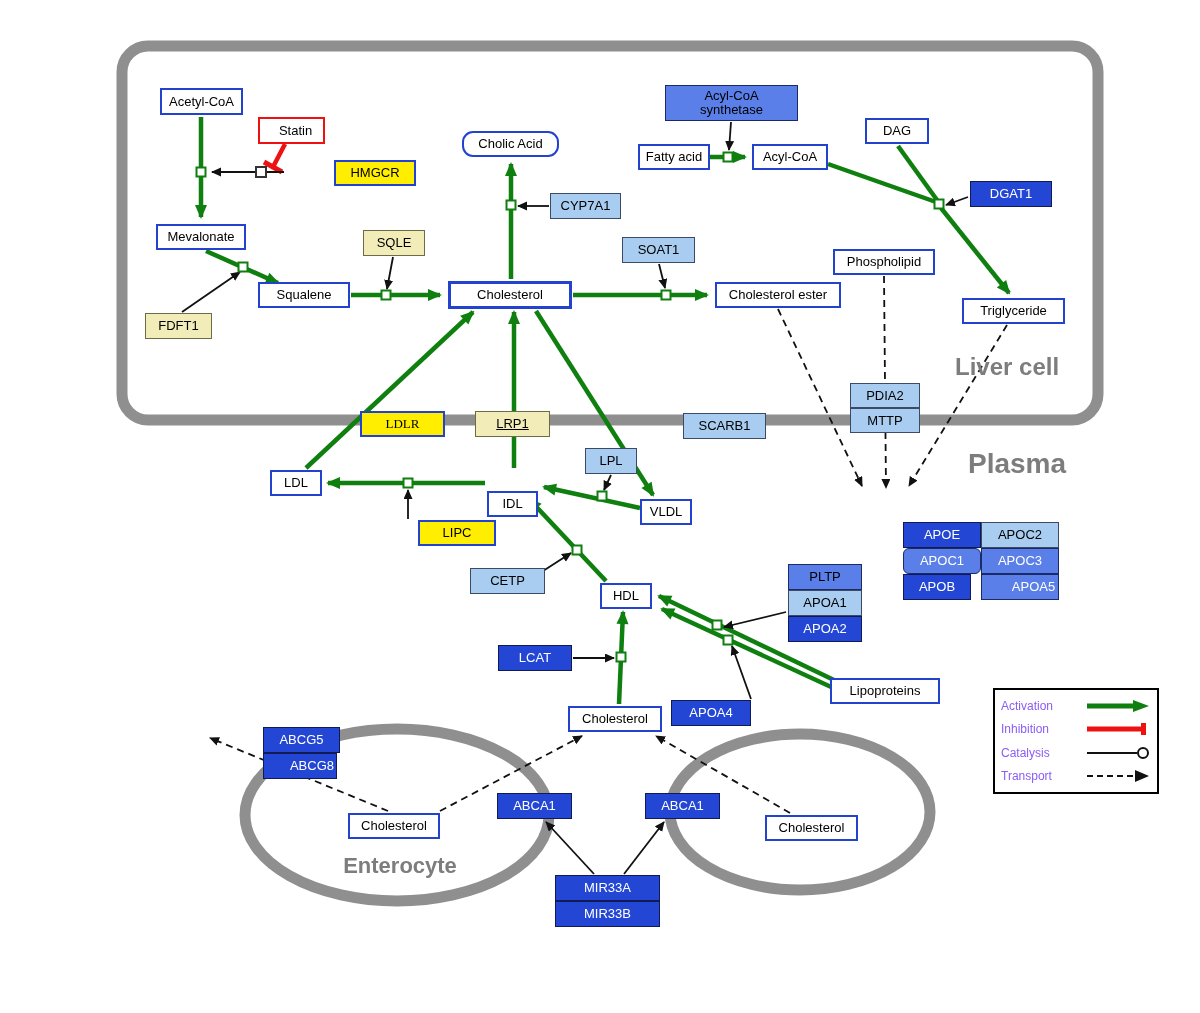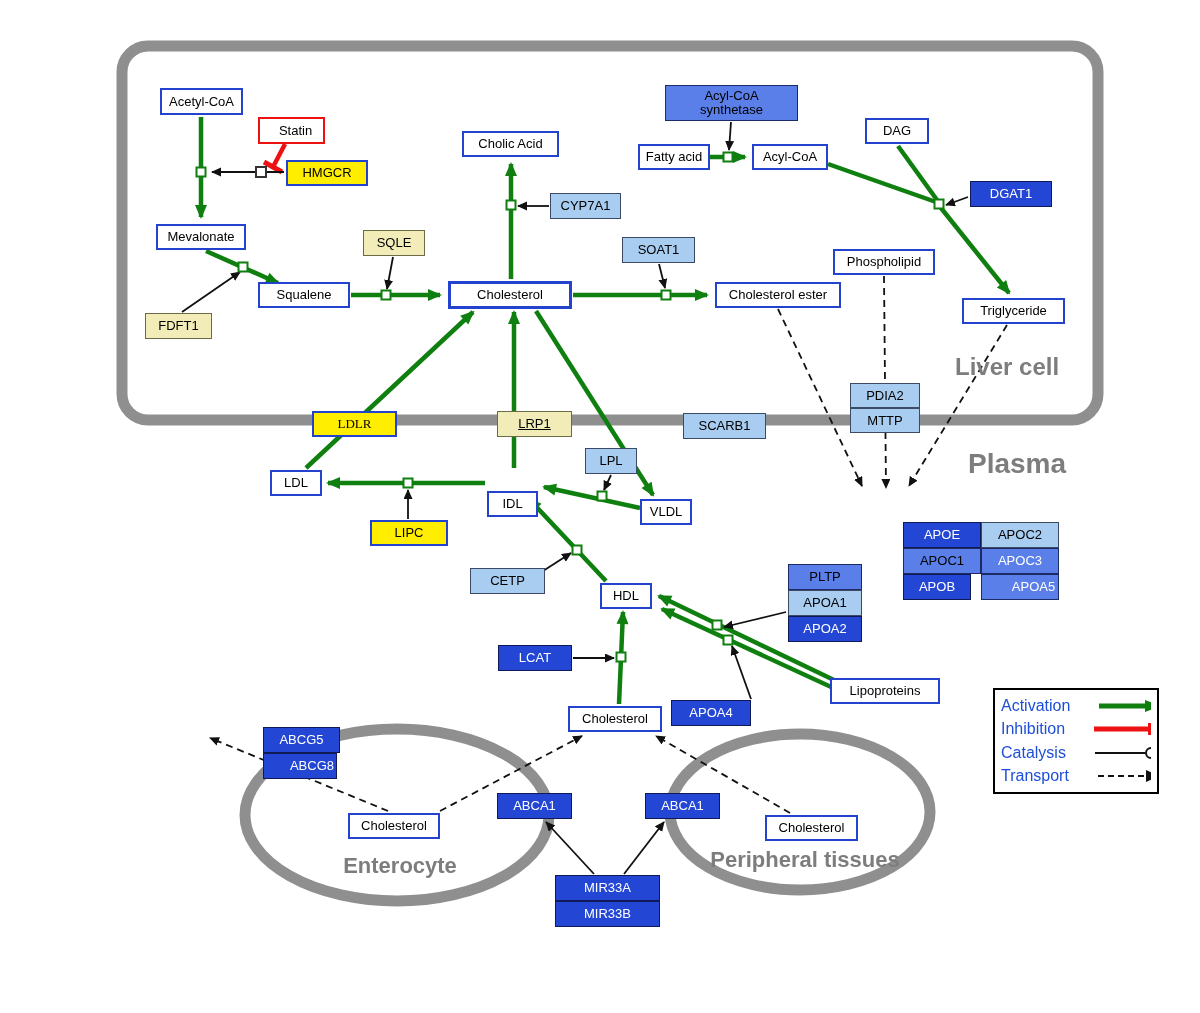--- a/index.html
+++ b/index.html
@@ -2,30 +2,30 @@
 <html><head>
 <meta charset="utf-8">
 <style>
   html,body{margin:0;padding:0;background:#fff;}
   #canvas{position:relative;width:1200px;height:1013px;font-family:"Liberation Sans",sans-serif;overflow:hidden;background:#fff;}
   #edges{position:absolute;left:0;top:0;z-index:1;}
   .node{position:absolute;box-sizing:border-box;display:flex;flex-direction:column;align-items:center;justify-content:center;
         font-size:13px;color:#000;text-align:center;z-index:3;line-height:1.05;background:#fff;border:2px solid #2343cf;}
   .metab{background:#ffffff;border:2px solid #2343cf;}
   .metab-thick{border-width:3px;}
-  .yellow{background:#ffee00;border:2px solid #2343cf;}
+  .yellow{background:#ffee00;border:2px solid #2343cf;margin-left:48px;}
   .paleyellow{background:#f2edb8;border:1.5px solid #6b6b45;}
   .blue-light{background:#a9cdf0;border:1.5px solid #3c4a66;}
   .blue-mid{background:#5b7fe8;border:1.5px solid #1c2a66;color:#000;}
   .blue-dark{background:#2347d4;border:1.5px solid #101a55;color:#fff;}
   .statin{background:#fff;border:2.5px solid #ee1111;padding-left:8px;}
   .region-label{position:absolute;z-index:2;font-weight:bold;color:#7d7d7d;}
   #legend{position:absolute;left:993px;top:688px;width:166px;height:106px;border:2px solid #000;background:#fff;z-index:3;
           box-sizing:border-box;display:flex;flex-direction:column;justify-content:space-around;padding:4px 6px;}
-  .legend-row{display:flex;align-items:center;justify-content:space-between;font-size:16px;color:#1d4ed8;gap:27px;}
+  .legend-row{display:flex;align-items:center;justify-content:space-between;font-size:12px;color:#8b5cf6;gap:27px;}
 </style>
 </head>
 <body>
 
 <div id="canvas">
 
   <svg id="edges" width="1200" height="1013">
     <defs>
       <marker id="mg" markerUnits="userSpaceOnUse" markerWidth="18" markerHeight="16" refX="13" refY="7" orient="auto">
         <path d="M1,1 L15,7 L1,13 z" fill="#0f7f0f"></path>
@@ -112,65 +112,64 @@
       <rect x="616.5" y="652.5" width="9" height="9"></rect>
       <rect x="712.5" y="620.5" width="9" height="9"></rect>
       <rect x="723.5" y="635.5" width="9" height="9"></rect>
       <rect x="256" y="167" width="10" height="10" stroke="#333"></rect>
     </g>
   </svg>
 
   <div class="region-label" style="left:955px;top:353px;width:140px;font-size:24px;">Liver cell</div>
   <div class="region-label" style="left:968px;top:448px;width:110px;font-size:28px;">Plasma</div>
   <div class="region-label" style="left:330px;top:853px;width:140px;font-size:22px;text-align:center;">Enterocyte</div>
-  <div class="region-label" style="left:705px;top:847px;width:200px;font-size:22px;text-align:center;">Peripheral tissues</div>
 
   <div class="node metab" style="left:160px;top:88px;width:83px;height:27px;">Acetyl-CoA</div>
   <div class="node statin" style="left:258px;top:117px;width:67px;height:27px;">Statin</div>
   <div class="node yellow" style="left:286px;top:160px;width:82px;height:26px;">HMGCR</div>
   <div class="node metab" style="left:156px;top:224px;width:90px;height:26px;">Mevalonate</div>
   <div class="node paleyellow" style="left:363px;top:230px;width:62px;height:26px;">SQLE</div>
   <div class="node paleyellow" style="left:145px;top:313px;width:67px;height:26px;">FDFT1</div>
   <div class="node metab" style="left:258px;top:282px;width:92px;height:26px;">Squalene</div>
   <div class="node metab metab-thick" style="left:448px;top:281px;width:124px;height:28px;">Cholesterol</div>
-  <div class="node metab" style="left:462px;top:131px;width:97px;height:26px;">Cholic Acid</div>
+  <div class="node metab" style="left:462px;top:131px;width:97px;height:26px;border-radius:11px;">Cholic Acid</div>
   <div class="node blue-light" style="left:550px;top:193px;width:71px;height:26px;">CYP7A1</div>
   <div class="node blue-mid" style="left:665px;top:85px;width:133px;height:36px;">
     <span>Acyl-CoA</span>
     <span>synthetase</span>
   </div>
   <div class="node metab" style="left:638px;top:144px;width:72px;height:26px;">Fatty acid</div>
   <div class="node metab" style="left:752px;top:144px;width:76px;height:26px;">Acyl-CoA</div>
   <div class="node metab" style="left:865px;top:118px;width:64px;height:26px;">DAG</div>
   <div class="node blue-dark" style="left:970px;top:181px;width:82px;height:26px;">DGAT1</div>
   <div class="node blue-light" style="left:622px;top:237px;width:73px;height:26px;">SOAT1</div>
   <div class="node metab" style="left:715px;top:282px;width:126px;height:26px;">Cholesterol ester</div>
   <div class="node metab" style="left:833px;top:249px;width:102px;height:26px;">Phospholipid</div>
   <div class="node metab" style="left:962px;top:298px;width:103px;height:26px;">Triglyceride</div>
   <div class="node blue-light" style="left:850px;top:383px;width:70px;height:25px;">PDIA2</div>
   <div class="node blue-light" style="left:850px;top:408px;width:70px;height:25px;">MTTP</div>
 
   <div class="node yellow" style="left:312px;top:411px;width:85px;height:26px;font-family:Liberation Serif, serif;">LDLR</div>
-  <div class="node paleyellow" style="left:497px;top:411px;width:75px;height:26px;text-decoration:underline;">LRP1</div>
+  <div class="node paleyellow" style="left:475px;top:411px;width:75px;height:26px;text-decoration:underline;">LRP1</div>
   <div class="node blue-light" style="left:683px;top:413px;width:83px;height:26px;">SCARB1</div>
 
   <div class="node metab" style="left:270px;top:470px;width:52px;height:26px;">LDL</div>
   <div class="node metab" style="left:487px;top:470px;width:51px;height:26px;margin-top:21px;">IDL</div>
   <div class="node blue-light" style="left:585px;top:448px;width:52px;height:26px;">LPL</div>
   <div class="node metab" style="left:640px;top:499px;width:52px;height:26px;">VLDL</div>
   <div class="node yellow" style="left:370px;top:520px;width:78px;height:26px;">LIPC</div>
   <div class="node blue-light" style="left:470px;top:568px;width:75px;height:26px;">CETP</div>
   <div class="node metab" style="left:600px;top:583px;width:52px;height:26px;">HDL</div>
   <div class="node blue-mid" style="left:788px;top:564px;width:74px;height:26px;">PLTP</div>
   <div class="node blue-light" style="left:788px;top:590px;width:74px;height:26px;">APOA1</div>
   <div class="node blue-dark" style="left:788px;top:616px;width:74px;height:26px;">APOA2</div>
 
   <div class="node blue-dark" style="left:903px;top:522px;width:78px;height:26px;">APOE</div>
   <div class="node blue-light" style="left:981px;top:522px;width:78px;height:26px;">APOC2</div>
-  <div class="node blue-mid" style="left:903px;top:548px;width:78px;height:26px;color:#000000;">APOC1</div>
+  <div class="node blue-mid" style="left:903px;top:548px;width:78px;height:26px;color:#ffffff;border-radius:6px;">APOC1</div>
   <div class="node blue-mid" style="left:981px;top:548px;width:78px;height:26px;color:#fff;">APOC3</div>
   <div class="node blue-dark" style="left:903px;top:574px;width:68px;height:26px;">APOB</div>
   <div class="node blue-mid" style="left:981px;top:574px;width:78px;height:26px;color:#fff;padding-left:27px;">APOA5</div>
 
   <div class="node blue-dark" style="left:498px;top:645px;width:74px;height:26px;">LCAT</div>
   <div class="node blue-dark" style="left:671px;top:700px;width:80px;height:26px;">APOA4</div>
   <div class="node metab" style="left:830px;top:678px;width:110px;height:26px;">Lipoproteins</div>
   <div class="node metab" style="left:568px;top:706px;width:94px;height:26px;">Cholesterol</div>
 
   <div class="node blue-dark" style="left:263px;top:727px;width:77px;height:26px;">ABCG5</div>

